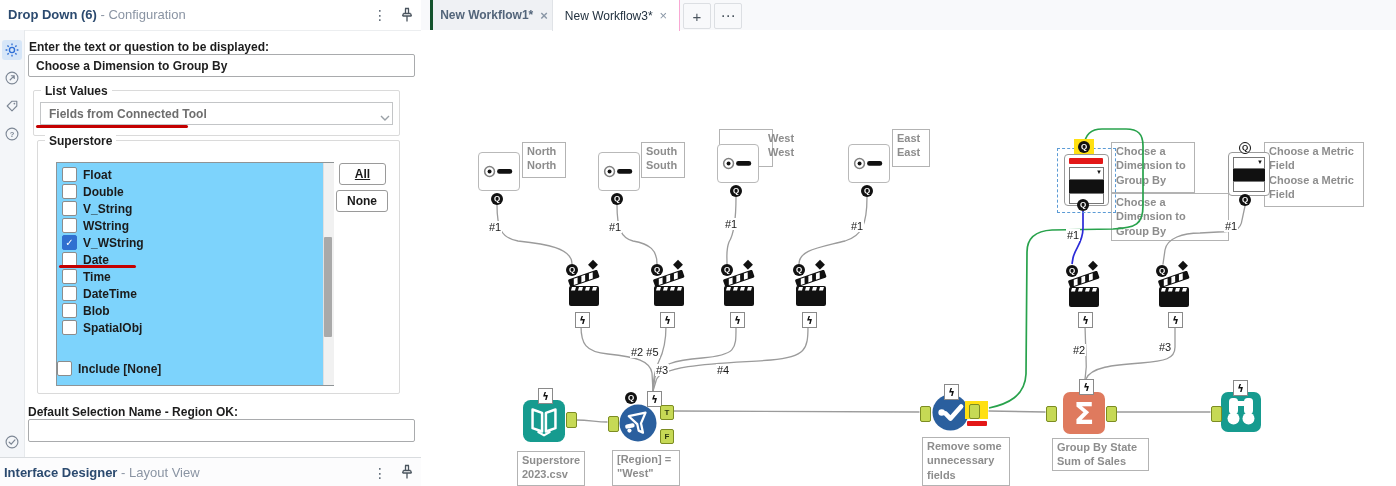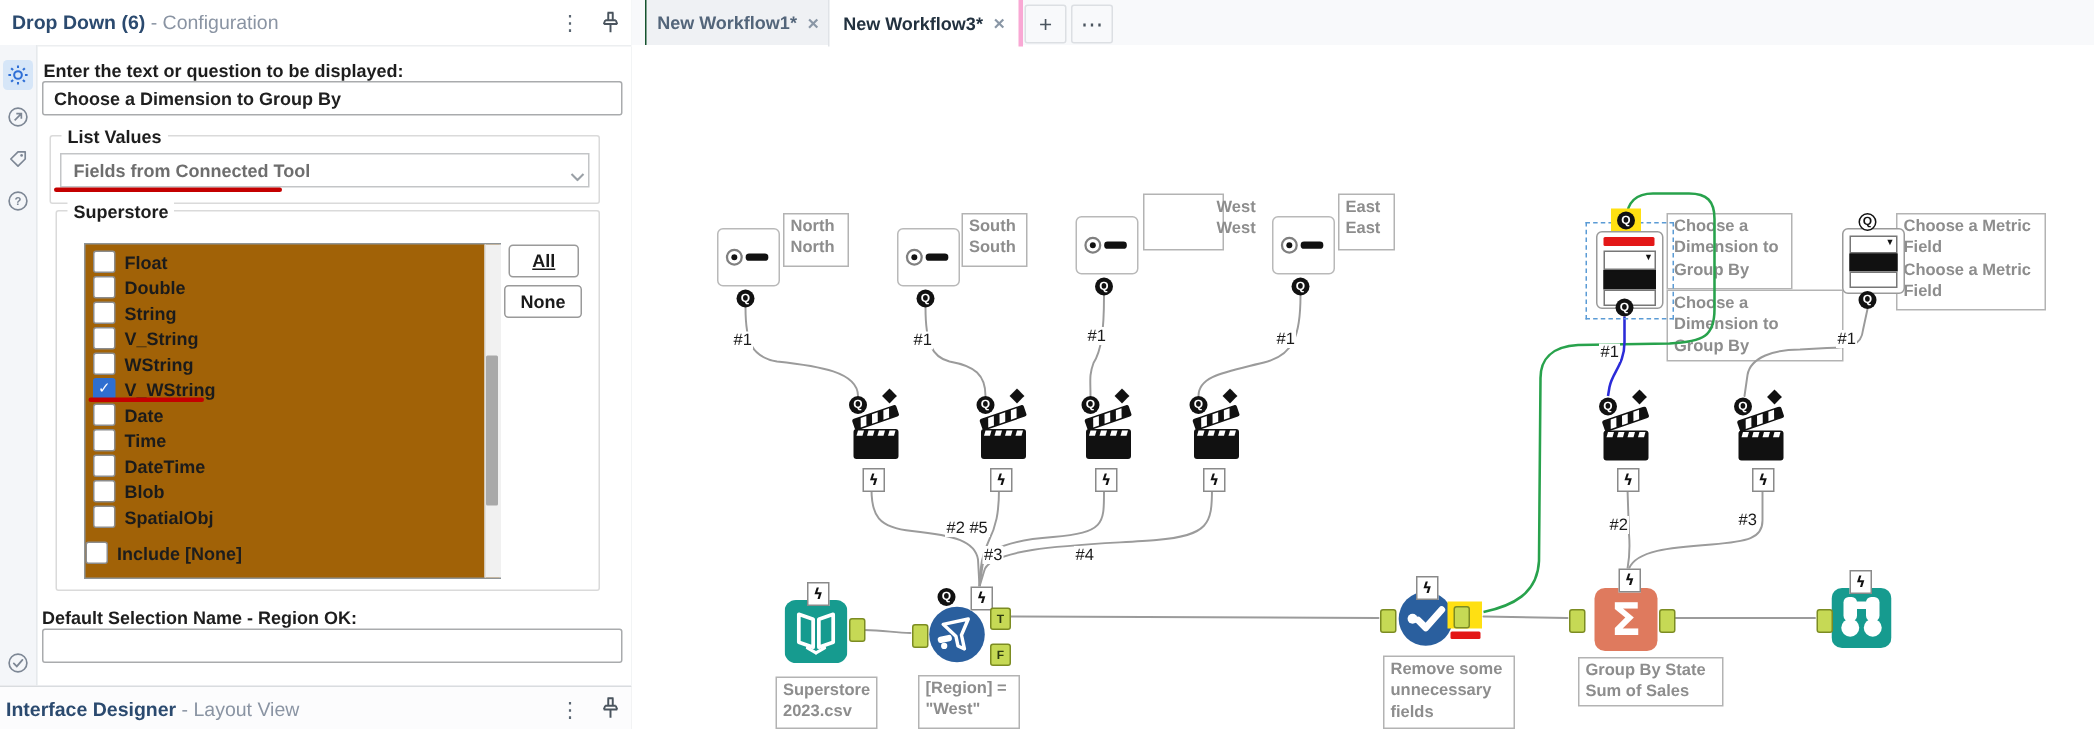--- a/index.html
+++ b/index.html
@@ -20,38 +20,38 @@
   .sidebar{left:0;top:30px;width:24px;height:427px;background:#f4f6f9;border-right:1px solid #e6e9ec;}
   .sbi{left:2px;width:20px;height:20px;border-radius:3px;color:#7d8795;display:flex;align-items:center;justify-content:center;}
   .sbi.sel{background:#d6e6f8;color:#2f6fd6;}
   .lbl{font-weight:600;color:#1d1d1d;}
   .tbx{background:#fff;border:1px solid #a9abad;border-radius:2px;font-weight:600;color:#202020;
        display:flex;align-items:center;padding:0 7px;}
   .grp{border:1px solid #dadada;border-radius:2px;}
   .grp-lbl{background:#fff;padding:0 4px;font-weight:600;color:#1d1d1d;}
   .ddctl{background:#fff;border:1px solid #c3c5c7;display:flex;align-items:center;padding:0 8px;color:#6e6e6e;font-weight:600;}
   .redline{background:#c40000;border-radius:2px;}
-  .listbox{background:#a16207;border:1px solid #8f9496;}
+  .listbox{background:#7dd3fc;border:1px solid #8f9496;}
   .fld-row{display:flex;align-items:center;height:17px;padding-left:5px;}
   .cb{width:13px;height:13px;border:1px solid #8c8c8c;border-radius:2px;background:#fff;flex:none;
       display:flex;align-items:center;justify-content:center;}
   .cb.checked{background:var(--check-blue);border-color:var(--check-blue);}
   .cb .cm{display:none;color:#fff;font-size:10px;line-height:1;}
   .cb.checked .cm{display:block;}
   .fld-lbl{margin-left:6px;font-weight:600;color:#1b1b1b;}
   .sbar-track{background:#f1f1f1;border-left:1px solid #e0e0e0;}
   .sbar-thumb{background:#a9a9a9;border-radius:1px;}
   .pbtn{background:#fff;border:1px solid #9a9a9a;border-radius:3px;display:flex;align-items:center;
         justify-content:center;font-weight:600;color:#1a1a1a;cursor:pointer;}
   .bottombar{left:0;top:457px;width:421px;height:29px;background:#fcfcfd;border-top:1px solid #d9dcdf;border-right:1px solid #ccd1d6;}
   
   .tabstrip{left:421px;top:0;width:975px;height:30px;background:#f8f9fb;border-bottom:1px solid #e7e9ec;}
   .tab{top:0;height:30px;display:flex;align-items:center;justify-content:center;gap:7px;font-size:12px;cursor:pointer;}
-  .tab1{left:430px;width:122px;background:#eff1f4;border-left:1px solid #14532d;border-right:1px solid #e0e3e7;color:#53657a;font-weight:600;}
-  .tab2{left:552px;width:126px;height:31px;background:#fff;border-left:1px solid #e0e3e7;border-right:3px solid #f9a8d4;color:#22313f;font-weight:700;z-index:2;}
+  .tab1{left:430px;width:122px;background:#eff1f4;border-left:3px solid #14532d;border-right:1px solid #e0e3e7;color:#53657a;font-weight:600;}
+  .tab2{left:552px;width:126px;height:31px;background:#fff;border-left:1px solid #e0e3e7;border-right:1px solid #f9a8d4;color:#22313f;font-weight:400;z-index:2;}
   .tclose{color:#8a97a6;font-size:13px;}
   .tbtn{top:3px;width:26px;height:24px;border:1px solid #dcdfe3;border-radius:2px;display:flex;align-items:center;
         justify-content:center;color:#4a545e;font-size:15px;cursor:pointer;}
   
   .canvas{left:421px;top:30px;width:975px;height:456px;background:#fff;}
   .ann{border:1px solid #b3b3b3;background:#fff;color:#8d8d8d;font-size:11px;line-height:1.3;
        font-weight:700;padding:1px 4px;white-space:pre-line;z-index:1;box-sizing:border-box;}
   .wires{left:0;top:0;width:1396px;height:486px;z-index:2;pointer-events:none;}
   .tool{z-index:3;}
   .toolbox{border:1px solid #b9b9b9;border-radius:4px;background:#fff;display:flex;align-items:center;justify-content:center;}
@@ -225,24 +225,20 @@
     <div class="fld-row">
         <span class="cb"></span>
         <span class="fld-lbl">Float</span>
       </div>
     <div class="fld-row">
         <span class="cb"></span>
         <span class="fld-lbl">Double</span>
       </div>
     <div class="fld-row">
         <span class="cb"></span>
-        <span class="fld-lbl">String</span>
-      </div>
-    <div class="fld-row">
-        <span class="cb"></span>
         <span class="fld-lbl">V_String</span>
       </div>
     <div class="fld-row">
         <span class="cb"></span>
         <span class="fld-lbl">WString</span>
       </div>
     <div class="fld-row">
         <span class="cb checked">
           <span class="cm">✓</span>
         </span>
@@ -306,21 +302,21 @@
 </div>
 <div class="abs tbtn" style="left:683px;">+</div>
 <div class="abs tbtn" style="left:714px;">⋯</div>
 
 <div class="abs canvas"></div>
 
 <div class="abs ann" style="left:522px;top:142px;width:44px;height:36px;">North
 North</div>
 <div class="abs ann" style="left:641px;top:142px;width:44px;height:36px;">South
 South</div>
-<div class="abs ann" style="left:762px;top:129px;width:38px;height:38px;padding-left:48px;">West
+<div class="abs ann" style="left:719px;top:129px;width:38px;height:38px;padding-left:48px;">West
 West</div>
 <div class="abs ann" style="left:892px;top:129px;width:38px;height:38px;">East
 East</div>
 <div class="abs ann" style="left:517px;top:451px;width:68px;height:35px;">Superstore
 2023.csv</div>
 <div class="abs ann" style="left:612px;top:450px;width:68px;height:36px;">[Region] =
 "West"</div>
 <div class="abs ann" style="left:922px;top:437px;width:88px;height:49px;">Remove some
 unnecessary
 fields</div>

